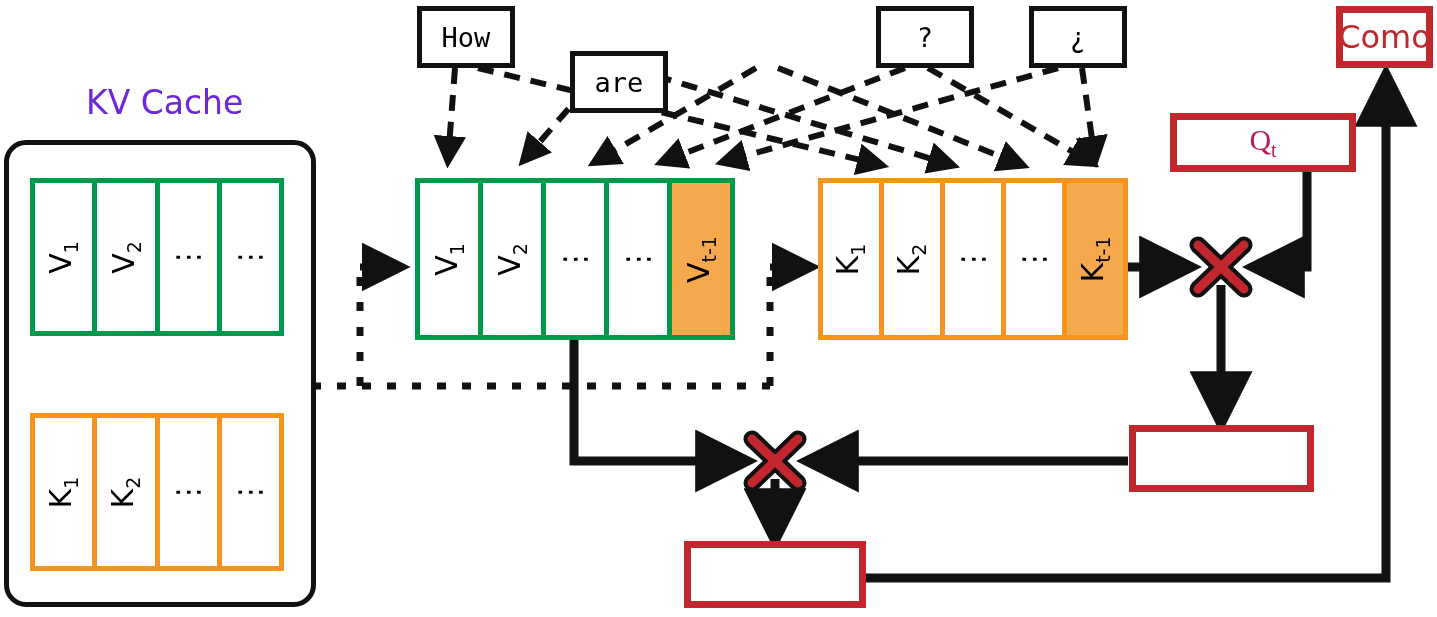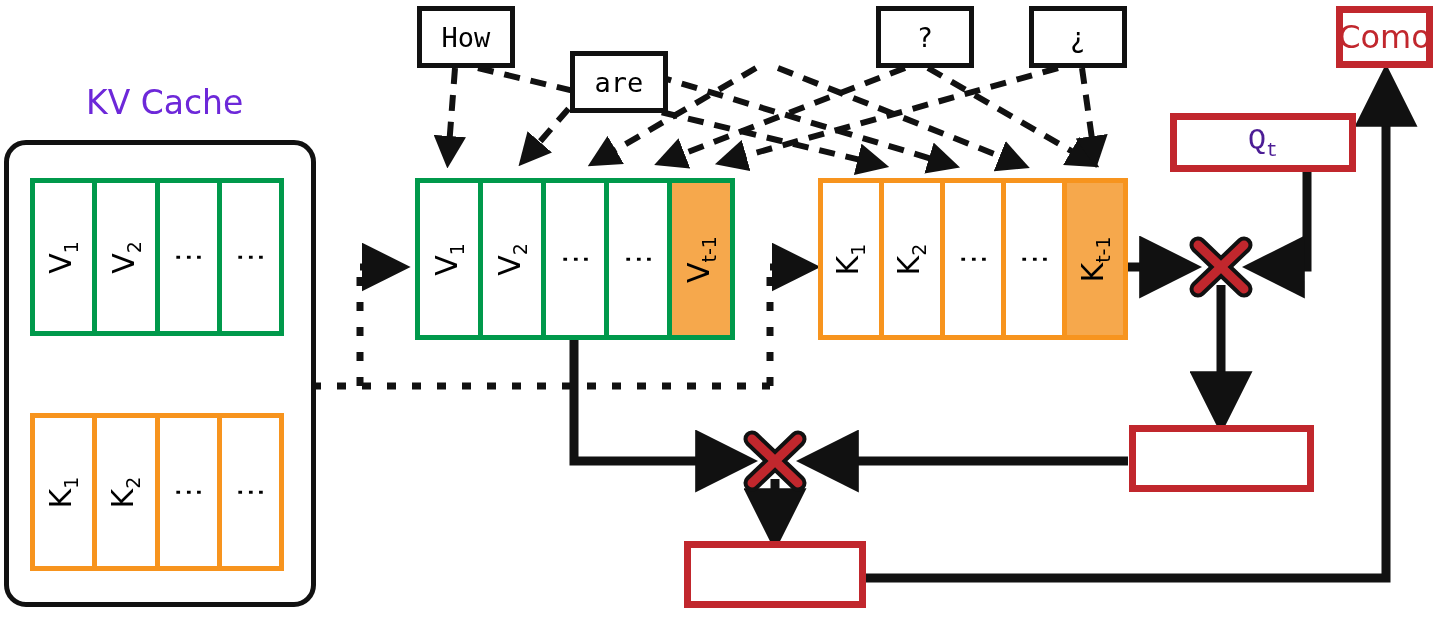--- a/index.html
+++ b/index.html
@@ -23,21 +23,21 @@
   .green + .green{border-left:none;}
   .orangeb{border:5px solid #F7941E;}
   .orangeb + .orangeb{border-left:none;}
   .fo{background:#F6A84C;}
 
   .kvbox{position:absolute;border:5px solid #111111;border-radius:22px;background:#fff;box-sizing:border-box;}
   .kvtitle{position:absolute;font-size:33px;color:#6d28d9;font-family:"DejaVu Sans", sans-serif;}
 
   .redbox{position:absolute;border:7px solid #C1272D;background:#fff;box-sizing:border-box;
           display:flex;align-items:center;justify-content:center;}
-  .redbox .t{font-size:30px;color:#4c1d95;font-family:Liberation Mono, monospace;}
+  .redbox .t{font-size:30px;color:#be185d;font-family:Liberation Serif, serif;}
   .redbox .t sub{font-size:20px;}
   .redbox.outtok .t{color:#C1272D;font-family:"DejaVu Sans", sans-serif;font-size:32px;}
 </style>
 </head>
 <body>
 
 <div id="stage">
 
   <svg id="svgroot" viewBox="0 0 1437 617">
     <defs>

